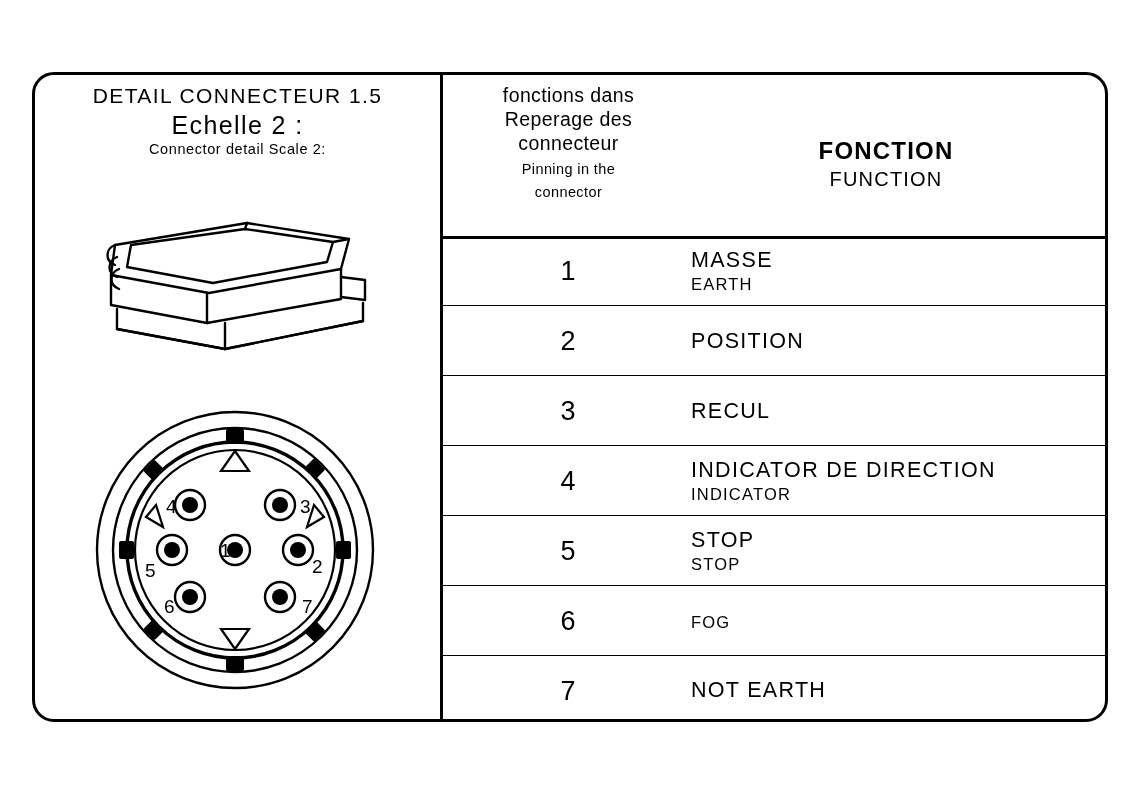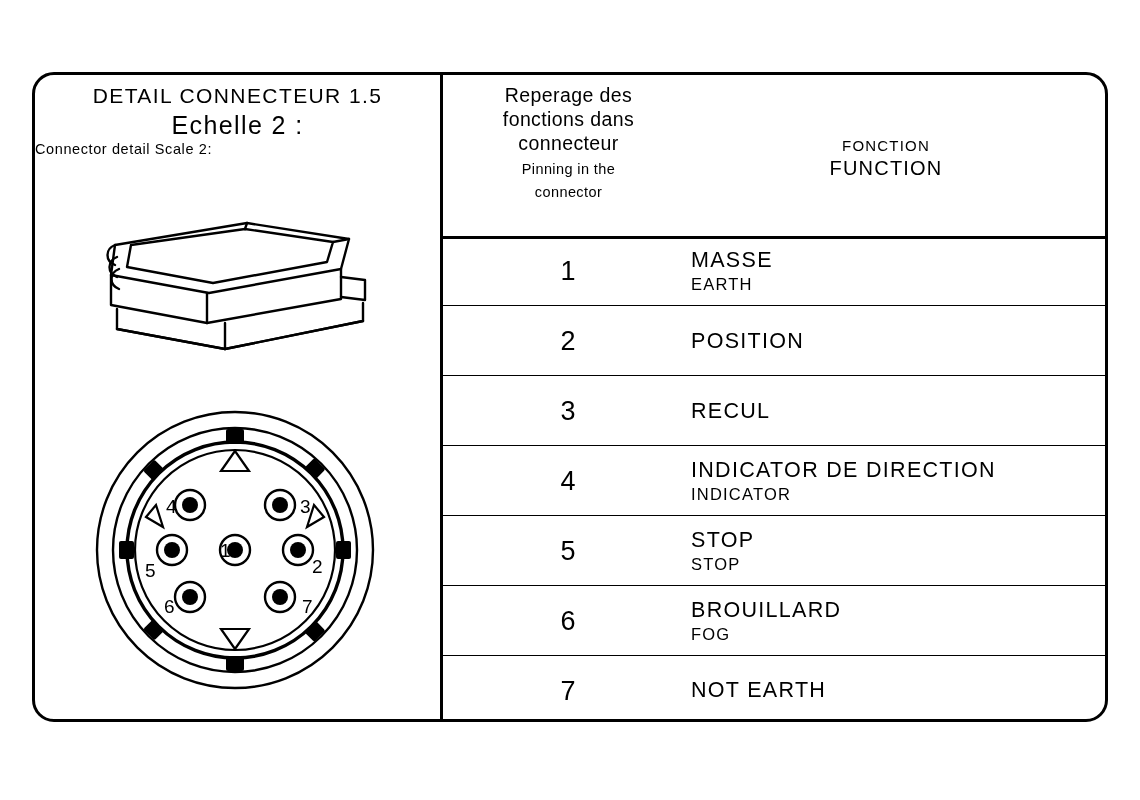--- a/index.html
+++ b/index.html
@@ -67,21 +67,21 @@
     left: 0; top: 36px;
     width: 405px;
     text-align: center;
     font-size: 25px;
     letter-spacing: 1.4px;
   }
   .left-title-3 {
     position: absolute;
     left: 0; top: 66px;
     width: 405px;
-    text-align: left;
+    text-align: center;
     font-size: 14.5px;
     letter-spacing: 0.6px;
   }
 
   #connector-3d {
     position: absolute;
     left: 62px;
     top: 142px;
     width: 290px;
     height: 135px;
@@ -123,22 +123,23 @@
     letter-spacing: 0.4px;
   }
   .th-fn {
     position: absolute;
     left: 243px;
     top: 62px;
     width: 400px;
     text-align: center;
   }
   .th-fn .fr {
-    font-size: 15px;
+    font-size: 24px;
     letter-spacing: 1.2px;
+    font-weight: bold;
   }
   .th-fn .en {
     font-size: 20px;
     letter-spacing: 1.2px;
     margin-top: 3px;
   }
 
   #header-rule {
     position: absolute;
     left: 0;
@@ -293,22 +294,22 @@
         <text x="55" y="172">5</text>
         <text x="74" y="208">6</text>
         <text x="212" y="208">7</text>
       </g>
     </svg>
   </div>
 
   <div id="table-pane">
 
     <div class="th-pin">
+      <div class="fr">fonctions dans</div>
       <div class="fr">Reperage des</div>
-      <div class="fr">fonctions dans</div>
       <div class="fr">connecteur</div>
       <div class="en">Pinning in the</div>
       <div class="en">connector</div>
     </div>
 
     <div class="th-fn">
       <div class="fr">FONCTION</div>
       <div class="en">FUNCTION</div>
     </div>
 
@@ -348,21 +349,20 @@
       <div class="pin">5</div>
       <div class="fn">
         <div class="fr">STOP</div>
         <div class="en">STOP</div>
       </div>
     </div>
 
     <div class="row" style="top:511px;">
       <div class="pin">6</div>
       <div class="fn">
-        <div class="fr">BROUILLARD</div>
         <div class="en">FOG</div>
       </div>
     </div>
 
     <div class="row last" style="top:581px;">
       <div class="pin">7</div>
       <div class="fn single">
         <div class="fr">NOT EARTH</div>
         <div class="en"></div>
       </div>

